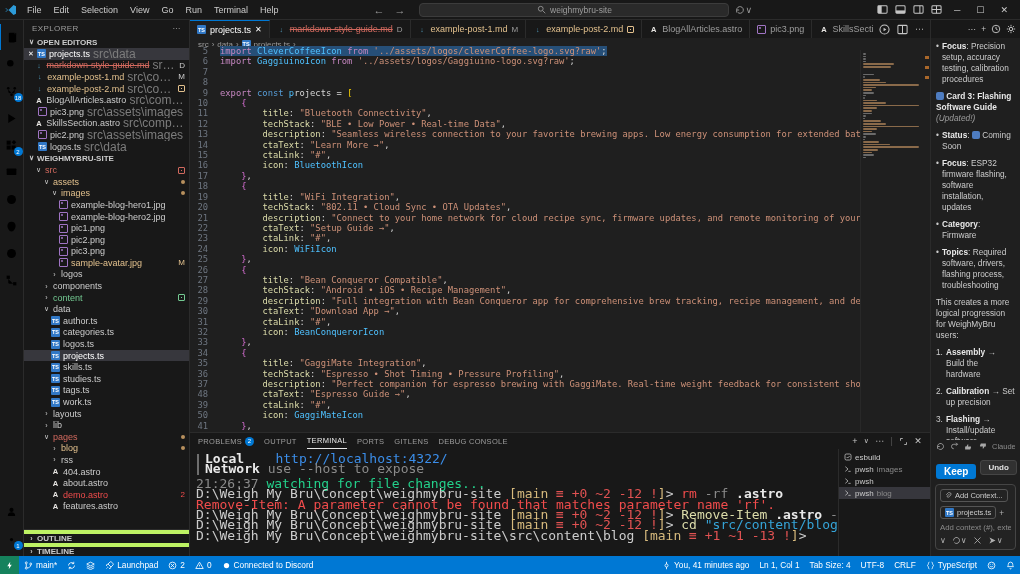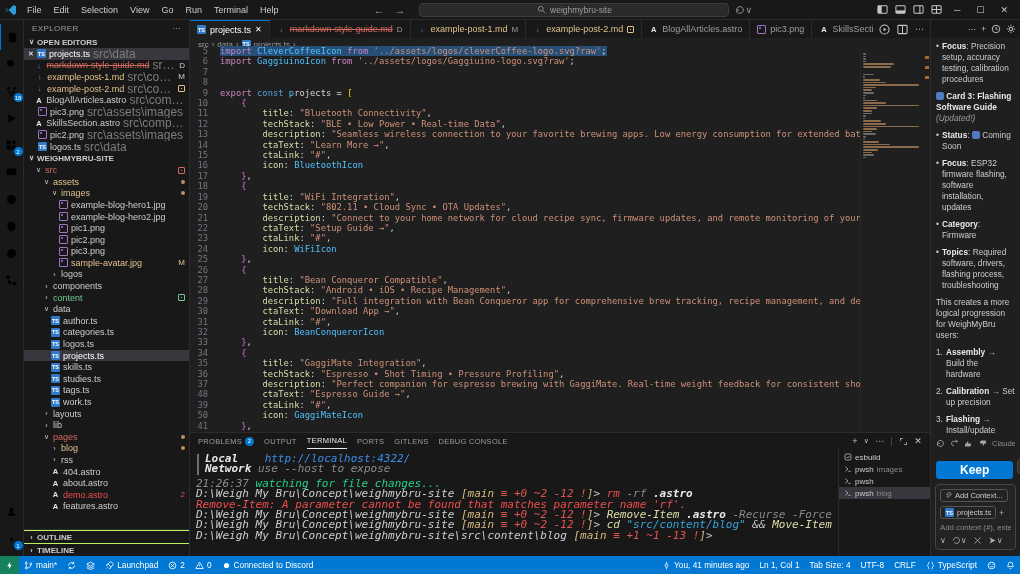--- a/index.html
+++ b/index.html
@@ -59,21 +59,21 @@
   .mod { color:#e2c08d; } .delred { color:#d1695e; } .untracked { color:#73c991; }
   .errred { color:#f14c4c; } .strike { text-decoration:line-through; }
   .gitstat { margin-left:auto; font-size:8px; }
   .sq-badge { margin-left:auto; width:7px; height:7px; border:1px solid currentColor;
     border-radius:1px; position:relative; flex:0 0 7px; }
   .sq-badge:after { content:""; position:absolute; left:2px; top:2px; width:1px; height:1px;
     background:currentColor; }
   .dot-badge { margin-left:auto; width:4px; height:4px; border-radius:50%; background:#b8905e; flex:0 0 4px; }
   .arrow { color:#cccccc; width:7px; flex:0 0 7px; font-size:7px; text-align:center; }
   .sb-bottomsecs { margin-top:auto; border-top:1px solid #2b2b2b; }
-  .sb-bottomsecs .sec-head { border-top:1px solid #bef264; height:13px; }
+  .sb-bottomsecs .sec-head { border-top:4px solid #bef264; height:13px; }
 
   
   .center { width:740px; display:flex; flex-direction:column; min-width:0; background:#1f1f1f; }
   .tabbar { height:18px; background:#181818; display:flex; align-items:stretch; font-size:9px; flex:0 0 18px; }
   .tabs { display:flex; overflow:hidden; }
   .tab { display:flex; align-items:center; gap:4px; padding:0 7px; color:#9d9d9d;
     border-right:1px solid #2b2b2b; white-space:nowrap; background:#181818; }
   .tab.active { background:#1f1f1f; color:#fff; border-top:1px solid #0078d4; }
   .tab .close { font-size:8px; }
   .editor-actions { margin-left:auto; display:flex; align-items:center; gap:7px;
@@ -99,21 +99,21 @@
     display:flex; flex-direction:column; font-size:8.5px; }
   .term-head { height:16px; display:flex; align-items:center; padding:0 8px; gap:10px;
     color:#9d9d9d; font-size:7.5px; letter-spacing:.3px; flex:0 0 16px; }
   .term-tab { display:flex; align-items:center; gap:3px; height:100%; }
   .term-tab.active { color:#e7e7e7; border-bottom:1px solid #e7e7e7; }
   .pb-badge { background:#0078d4; color:#fff; border-radius:5px; font-size:6px;
     min-width:9px; height:9px; display:inline-flex; align-items:center; justify-content:center; }
   .term-actions { margin-left:auto; display:flex; gap:6px; color:#c5c5c5; font-size:9px; align-items:center; }
   .term-body { flex:1; display:flex; min-height:0; }
   .term-out { flex:1; padding:2px 6px; font-family:"DejaVu Sans Mono", monospace;
-    font-size:11px; line-height:10.4px; overflow:hidden; white-space:pre;font-style:italic; }
+    font-size:13px; line-height:10.4px; overflow:hidden; white-space:pre; }
   .t-local { border-left:2px solid #6e6e6e; padding-left:6px; margin:3px 0 4px 1px; }
   .tc-wb { color:#e8e8e8; font-weight:bold; } .tc-dim { color:#8a8a8a; }
   .tc-url { color:#3b8eea; } .tc-green { color:#23d18b; } .tc-p { color:#cccccc; }
   .tc-g { color:#d7ba7d; } .tc-gr { color:#e05252; } .tc-r { color:#f14c4c; }
   .tc-err { color:#f14c4c; } .tc-cmd { color:#dcdcaa; } .tc-s { color:#35a4d8; }
   .term-side { width:92px; flex:0 0 92px; border-left:1px solid #2b2b2b; padding-top:2px; }
   .ts-row { height:12px; display:flex; align-items:center; gap:3px; padding:0 5px;
     font-size:8px; color:#cccccc; white-space:nowrap; }
   .ts-row.sel { background:#37373d; }
   .ts-row .sub { color:#8a8a8a; }
@@ -127,22 +127,22 @@
   .chat-scroll b { color:#e8e8e8; }
   .cblk { margin-bottom:6px; }
   .cbullet { display:flex; gap:3px;justify-content:flex-end; } .cbullet:before { content:"•"; color:#cccccc; }
   .col { display:flex; gap:3px; }
   .emoji-sq { display:inline-block; width:8px; height:8px; background:#4e7cc0;
     border-radius:2px; vertical-align:-1px; }
   .cital { color:#9d9d9d; font-style:italic; }
   .chat-actions { display:flex; gap:5px; align-items:center; padding:2px 5px; color:#a8a8a8; }
   .chat-actions .model { font-size:7.5px; color:#8a8a8a; white-space:nowrap; overflow:hidden; }
   .keeprow { display:flex; gap:4px; align-items:center; padding:3px 5px; }
-  .btn-keep { background:#0078d4; color:#fff; border-radius:3px; font-size:12px;
-    padding:2px 24px; font-weight:bold;margin-top:8px; }
+  .btn-keep { background:#0078d4; color:#fff; border-radius:3px; font-size:10px;
+    padding:2px 8px; font-weight:bold;margin-top:8px; }
   .btn-undo { background:#313131; color:#e0e0e0; border:1px solid #454545; border-radius:3px;
     font-size:8px; padding:2px 7px; font-weight:bold; }
   .chat-input { margin:2px 4px 6px 4px; background:#232323; border:1px solid #454545;
     border-radius:4px; padding:4px; display:flex; flex-direction:column; gap:4px; }
   .chip { display:inline-flex; align-items:center; gap:3px; border:1px solid #555;
     border-radius:3px; padding:1px 4px; font-size:7.5px; color:#cccccc; align-self:flex-start; }
   .chiprow { display:flex; align-items:center; gap:3px; }
   .placeholder { color:#8a8a8a; font-size:7.8px; white-space:nowrap; overflow:hidden; }
   .ci-icons { display:flex; gap:6px; color:#b0b0b0; align-items:center; font-size:8px; }
 

